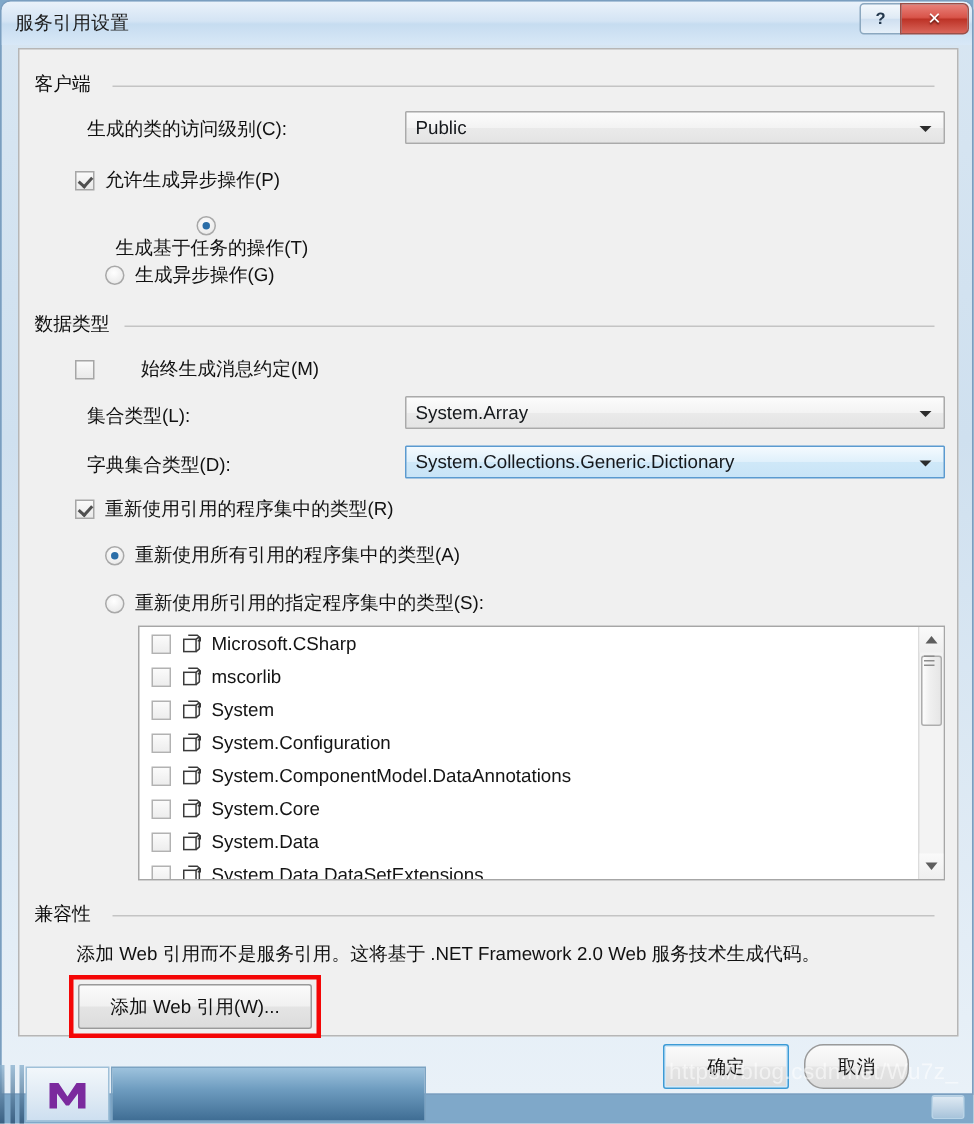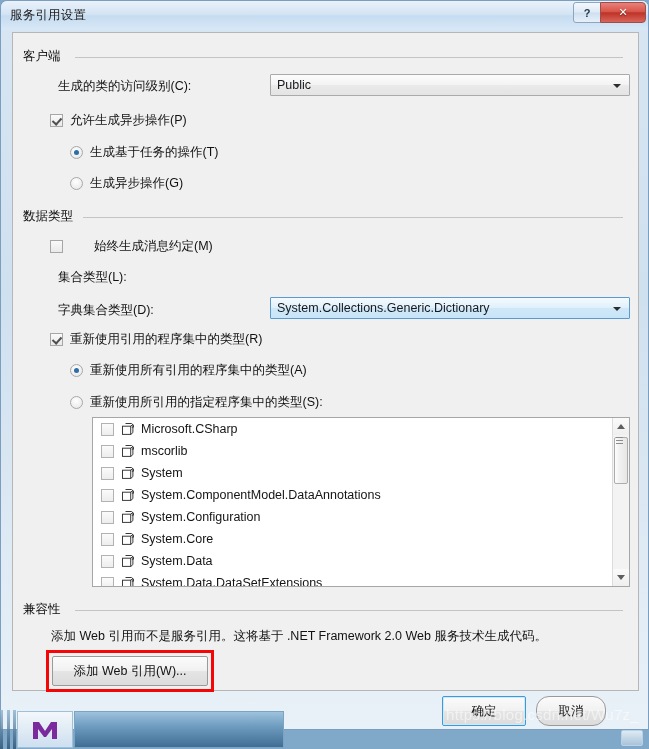--- a/index.html
+++ b/index.html
@@ -390,41 +390,45 @@
     <div class="combo" style="left:257px; top:41px; width:360px;">
       <div class="cval">Public</div>
       <div class="arrow"></div>
     </div>
 
     <div class="cbrow" style="left:37px; top:79px;text-align:right;">
       <span class="cbox checked"></span>
       <span class="ctext">允许生成异步操作(P)</span>
     </div>
 
-    <div class="rbrow" style="left:57px; top:111px;">
+    <div class="rbrow" style="left:57px; top:111px;flex-direction:column;">
       <span class="radio sel"></span>
       <span class="rtext">生成基于任务的操作(T)</span>
     </div>
 
     <div class="rbrow" style="left:57px; top:142px;">
       <span class="radio"></span>
       <span class="rtext">生成异步操作(G)</span>
     </div>
 
     <div class="group" style="left:10px; top:175px; width:600px; height:10px;">
       <div class="group-title">数据类型</div>
       <div class="group-line" style="left:60px; width:540px;"></div>
     </div>
 
     <div class="cbrow" style="left:37px; top:205px;gap:24px;">
       <span class="cbox"></span>
       <span class="ctext">始终生成消息约定(M)</span>
     </div>
 
     <div class="lbl" style="left:45px; top:236px;">集合类型(L):</div>
+    <div class="combo" style="left:257px; top:231px; width:360px;">
+      <div class="cval">System.Array</div>
+      <div class="arrow"></div>
+    </div>
 
     <div class="lbl" style="left:45px; top:269px;">字典集合类型(D):</div>
     <div class="combo focused" style="left:257px; top:264px; width:360px;">
       <div class="cval">System.Collections.Generic.Dictionary</div>
       <div class="arrow"></div>
     </div>
 
     <div class="cbrow" style="left:37px; top:298px;">
       <span class="cbox checked"></span>
       <span class="ctext">重新使用引用的程序集中的类型(R)</span>
@@ -473,31 +477,31 @@
             <span class="ltext">System</span>
           </div>
           <div class="lrow">
             <span class="lbox"></span>
             <span class="asmicon"><svg width="14" height="14" viewBox="0 0 14 14">
                 <path d="M4.5 1.5 L10.5 1.5 L12.5 3.2 L12.5 5.2 L10.8 5.2" fill="none" stroke="#3a3a3a" stroke-width="1"></path>
                 <rect x="1.5" y="4.2" width="8.2" height="8.2" fill="#ffffff" stroke="#3a3a3a" stroke-width="1"></rect>
                 <path d="M9.7 4.2 L11.9 2.4" fill="none" stroke="#3a3a3a" stroke-width="1"></path>
                 <path d="M9.7 12.4 L11.9 10.6 L11.9 2.6" fill="none" stroke="#3a3a3a" stroke-width="1"></path>
               </svg></span>
+            <span class="ltext">System.Configuration</span>
+          </div>
+          <div class="lrow">
+            <span class="lbox"></span>
+            <span class="asmicon"><svg width="14" height="14" viewBox="0 0 14 14">
+                <path d="M4.5 1.5 L10.5 1.5 L12.5 3.2 L12.5 5.2 L10.8 5.2" fill="none" stroke="#3a3a3a" stroke-width="1"></path>
+                <rect x="1.5" y="4.2" width="8.2" height="8.2" fill="#ffffff" stroke="#3a3a3a" stroke-width="1"></rect>
+                <path d="M9.7 4.2 L11.9 2.4" fill="none" stroke="#3a3a3a" stroke-width="1"></path>
+                <path d="M9.7 12.4 L11.9 10.6 L11.9 2.6" fill="none" stroke="#3a3a3a" stroke-width="1"></path>
+              </svg></span>
             <span class="ltext">System.ComponentModel.DataAnnotations</span>
-          </div>
-          <div class="lrow">
-            <span class="lbox"></span>
-            <span class="asmicon"><svg width="14" height="14" viewBox="0 0 14 14">
-                <path d="M4.5 1.5 L10.5 1.5 L12.5 3.2 L12.5 5.2 L10.8 5.2" fill="none" stroke="#3a3a3a" stroke-width="1"></path>
-                <rect x="1.5" y="4.2" width="8.2" height="8.2" fill="#ffffff" stroke="#3a3a3a" stroke-width="1"></rect>
-                <path d="M9.7 4.2 L11.9 2.4" fill="none" stroke="#3a3a3a" stroke-width="1"></path>
-                <path d="M9.7 12.4 L11.9 10.6 L11.9 2.6" fill="none" stroke="#3a3a3a" stroke-width="1"></path>
-              </svg></span>
-            <span class="ltext">System.Configuration</span>
           </div>
           <div class="lrow">
             <span class="lbox"></span>
             <span class="asmicon"><svg width="14" height="14" viewBox="0 0 14 14">
                 <path d="M4.5 1.5 L10.5 1.5 L12.5 3.2 L12.5 5.2 L10.8 5.2" fill="none" stroke="#3a3a3a" stroke-width="1"></path>
                 <rect x="1.5" y="4.2" width="8.2" height="8.2" fill="#ffffff" stroke="#3a3a3a" stroke-width="1"></rect>
                 <path d="M9.7 4.2 L11.9 2.4" fill="none" stroke="#3a3a3a" stroke-width="1"></path>
                 <path d="M9.7 12.4 L11.9 10.6 L11.9 2.6" fill="none" stroke="#3a3a3a" stroke-width="1"></path>
               </svg></span>
             <span class="ltext">System.Core</span>

